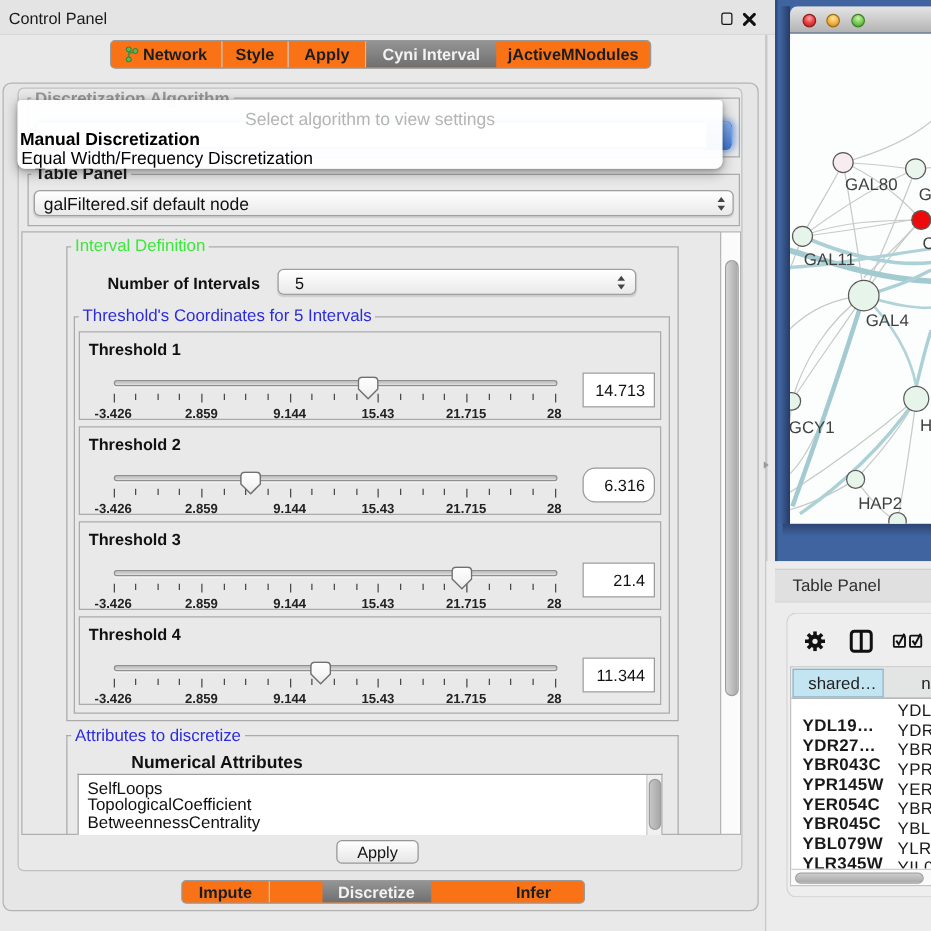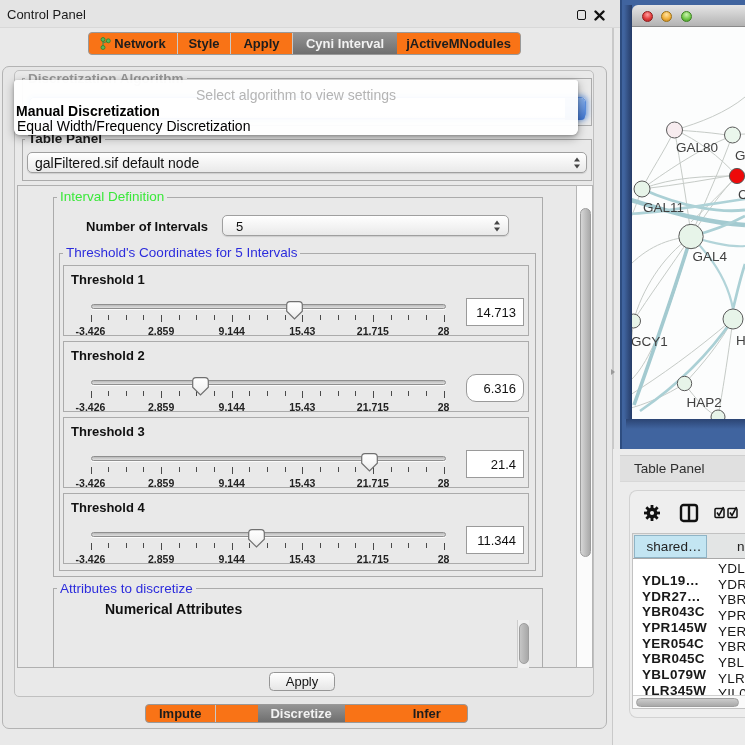--- a/index.html
+++ b/index.html
@@ -254,20 +254,23 @@
           </linearGradient>
         </defs>
         <path d="M4,0.7 L13,0.7 Q16.3,0.7 16.3,4 L16.3,10.2 L8.5,18 L0.7,10.2 L0.7,4 Q0.7,0.7 4,0.7 Z" fill="url(#tg3)" stroke="#707070" stroke-width="1.2"></path>
       </svg>
       <div class="vbox" style="left:466px;top:526px;width:58px;height:28px;line-height:28px;">11.344</div>
     </div>
 
   <div class="groupbox" style="left:53px;top:588px;width:490px;height:80px;border-bottom:none;"></div>
   <div class="gtitle" style="left:57px;top:582px;color:#2c2cdc;">Attributes to discretize</div>
   <div class="lbl" style="left:57px;top:601px;font-size:14px;font-weight:bold;color:#111;margin-left:48px;">Numerical Attributes</div>
+  <div class="abs" style="left:62px;top:619px;width:468px;height:49px;background:#fff;border:1px solid #9f9f9f;border-bottom:none;overflow:hidden;">
+    <div style="font-size:13.5px;color:#111;line-height:13.9px;padding:3.5px 0 0 7px;">SelfLoops<br>TopologicalCoefficient<br>BetweennessCentrality</div>
+  </div>
   <div class="abs" style="left:517px;top:620px;width:12px;height:48px;background:#f0f0f0;border-left:1px solid #ccc;"></div>
   <div class="abs" style="left:518.5px;top:623px;width:10px;height:41px;border-radius:5px;background:linear-gradient(90deg,#c6c6c6,#a8a8a8);border:1px solid #9e9e9e;box-sizing:border-box;"></div>
 
   <div class="abs" style="left:269px;top:672px;width:66px;height:19px;border:1px solid #969696;border-radius:4.5px;background:linear-gradient(#ffffff,#e6e6e6);text-align:center;font-size:13px;line-height:17px;color:#141414;">Apply</div>
 
   <div class="seg" style="left:145px;top:704px;width:323px;height:19px;gap:42px;">
     <div style="width:94px;line-height:17.5px;">Impute Data</div>
     <div class="on" style="width:118px;line-height:17.5px;">Discretize Data</div>
     <div style="width:109px;line-height:17.5px;">Infer Network</div>
   </div>

